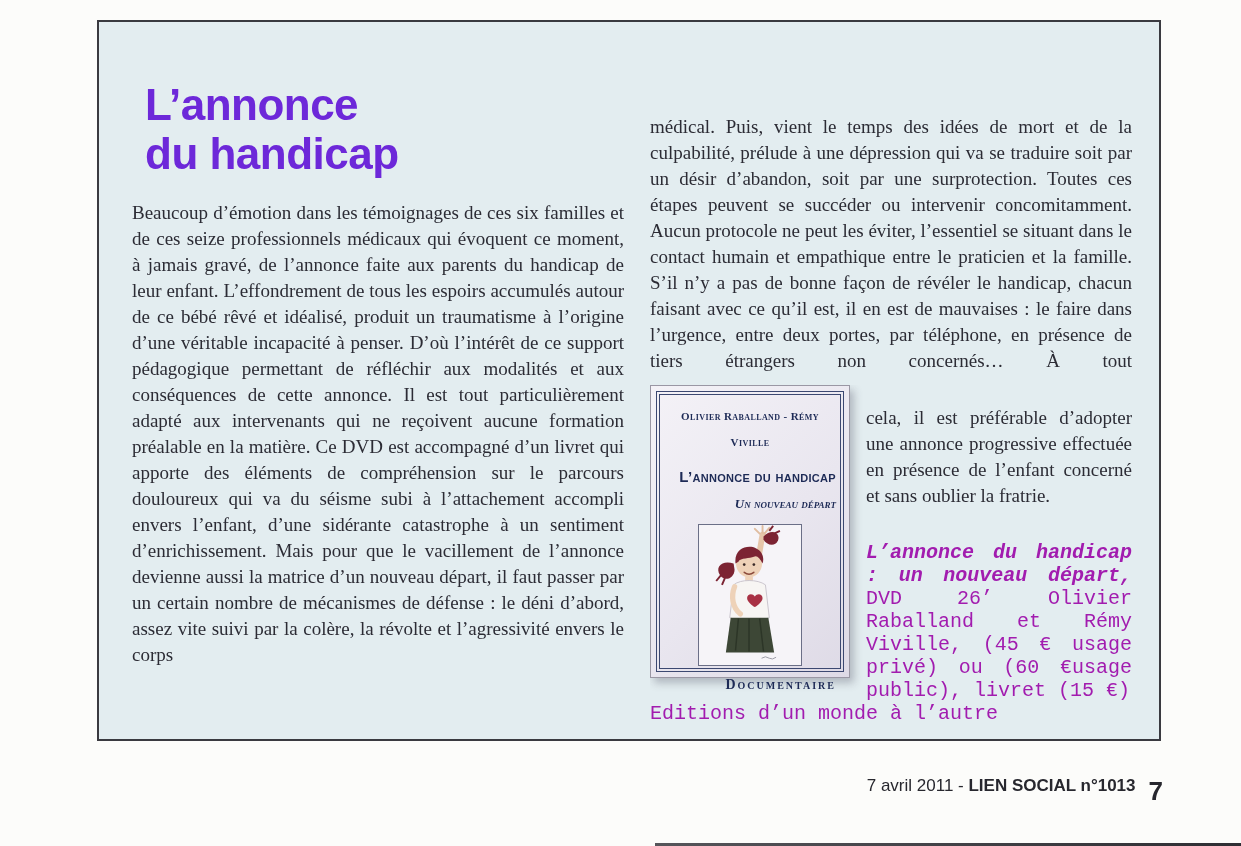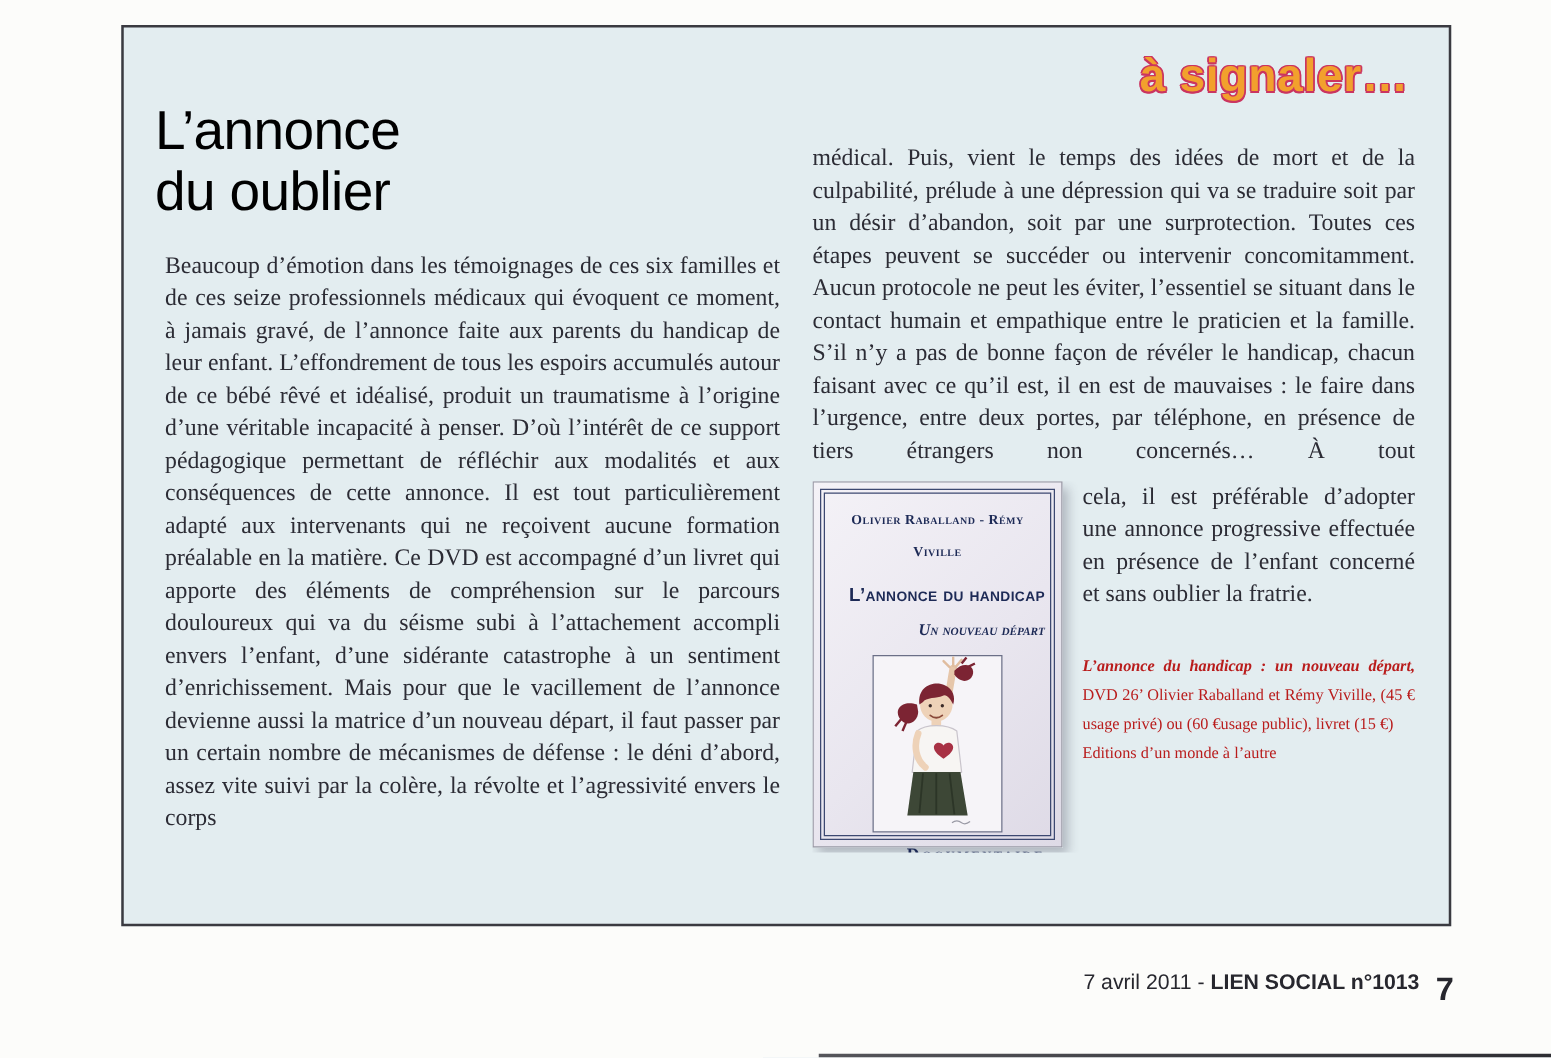--- a/index.html
+++ b/index.html
@@ -22,40 +22,40 @@
     color:#f2a02d;
     text-shadow:
       1.4px 0 0 #cb3560, -1.4px 0 0 #cb3560,
       0 1.4px 0 #cb3560, 0 -1.4px 0 #cb3560,
       1px 1px 0 #cb3560, -1px -1px 0 #cb3560,
       1px -1px 0 #cb3560, -1px 1px 0 #cb3560;
   }
 
   
   .title {
-    position:absolute; left:25px; top:58px;
+    position:absolute; left:46px; top:58px;
     font-family:"Liberation Sans", sans-serif;
-    font-weight:400; font-size:44px; line-height:49px;
-    color:#000000; letter-spacing:-0.5px;
+    font-weight:700; font-size:44px; line-height:49px;
+    color:#6d28d9; letter-spacing:-0.5px;
   }
 
   
   .col {
     position:absolute;
     font-family:"Liberation Serif", serif;
     font-size:19px; line-height:26px; color:#2c2c35;
     text-align:justify;
     hyphens:auto; -webkit-hyphens:auto;
   }
   .col-left  { left:33px;  top:178px; width:492px; text-align-last:justify;font-family:Liberation Serif, serif; }
   .col-right { left:551px; top:92px;  width:482px; }
   .col-right .p1 { text-align:justify; text-align-last:justify; margin-bottom:11px; }
 
   .wrap-zone { overflow:hidden; }
-  .wrap-zone .p2 { text-align:justify; }
+  .wrap-zone .p2 { text-align:justify;margin-top:20px; }
 
   
   .dvd-cover {
     float:left; width:200px; height:293px; margin-right:16px; margin-bottom:4px;
     background:linear-gradient(135deg,#f4f2f7 0%, #e9e6ef 55%, #dedae6 100%);
     border:1px solid #9a97a4;
     box-shadow:4px 5px 8px rgba(60,60,80,0.30);
     padding:8px;
   }
   .dvd-inner {
@@ -83,22 +83,22 @@
     display:flex; align-items:center; justify-content:center;
   }
   .dvd-genre {
     font-variant:small-caps; font-weight:700; font-size:14px; letter-spacing:2px;
     color:#1d2a56; font-family:"Liberation Serif", serif;
   }
 
   
   .caption {
     margin-top:32px;
-    font-family:Liberation Serif, serif;
-    font-size:13px; line-height:23px; color:#b91c1c;
+    font-family:Liberation Mono, monospace;
+    font-size:20px; line-height:23px; color:#a21caf;
   }
   .cap-lead { font-weight:700; font-style:italic; }
   .cap-pub, .cap-mail { font-weight:400; }
 
   
   .footer {
     position:absolute; right:78px; top:776px;
     display:flex; align-items:flex-start; gap:13px;
     font-family:"Liberation Sans", sans-serif; color:#27272e;
   }
@@ -112,25 +112,24 @@
     background:linear-gradient(to right, #55555a, #2e2e33);
   }
 </style>
 </head>
 <body>
 
 <div class="page">
 
   <div class="panel">
 
-    <div class="signaler">à signaler…</div>
 
     <h1 class="title">
       <span>L’annonce</span><br>
-      <span>du oublier</span>
+      <span>du handicap</span>
     </h1>
 
     <div class="col col-left" lang="fr">Beaucoup d’émotion dans les témoignages de ces six familles et de ces seize professionnels médicaux qui évoquent ce moment, à jamais gravé, de l’annonce faite aux parents du handicap de leur enfant. L’effondrement de tous les espoirs accumulés autour de ce bébé rêvé et idéalisé, produit un traumatisme à l’origine d’une véritable incapacité à penser. D’où l’intérêt de ce support pédagogique permettant de réfléchir aux modalités et aux conséquences de cette annonce. Il est tout particulièrement adapté aux intervenants qui ne reçoivent aucune formation préalable en la matière. Ce DVD est accompagné d’un livret qui apporte des éléments de compréhension sur le parcours douloureux qui va du séisme subi à l’attachement accompli envers l’enfant, d’une sidérante catastrophe à un sentiment d’enrichissement. Mais pour que le vacillement de l’annonce devienne aussi la matrice d’un nouveau départ, il faut passer par un certain nombre de mécanismes de défense : le déni d’abord, assez vite suivi par la colère, la révolte et l’agressivité envers le corps</div>
 
     <div class="col col-right">
       <p class="p1" lang="fr">médical. Puis, vient le temps des idées de mort et de la culpabilité, prélude à une dépression qui va se traduire soit par un désir d’abandon, soit par une surprotection. Toutes ces étapes peuvent se succéder ou intervenir concomitamment. Aucun protocole ne peut les éviter, l’essentiel se situant dans le contact humain et empathique entre le praticien et la famille. S’il n’y a pas de bonne façon de révéler le handicap, chacun faisant avec ce qu’il est, il en est de mauvaises : le faire dans l’urgence, entre deux portes, par téléphone, en présence de tiers étrangers non concernés… À tout</p>
 
       <div class="wrap-zone">
 
         <div class="dvd-cover">

